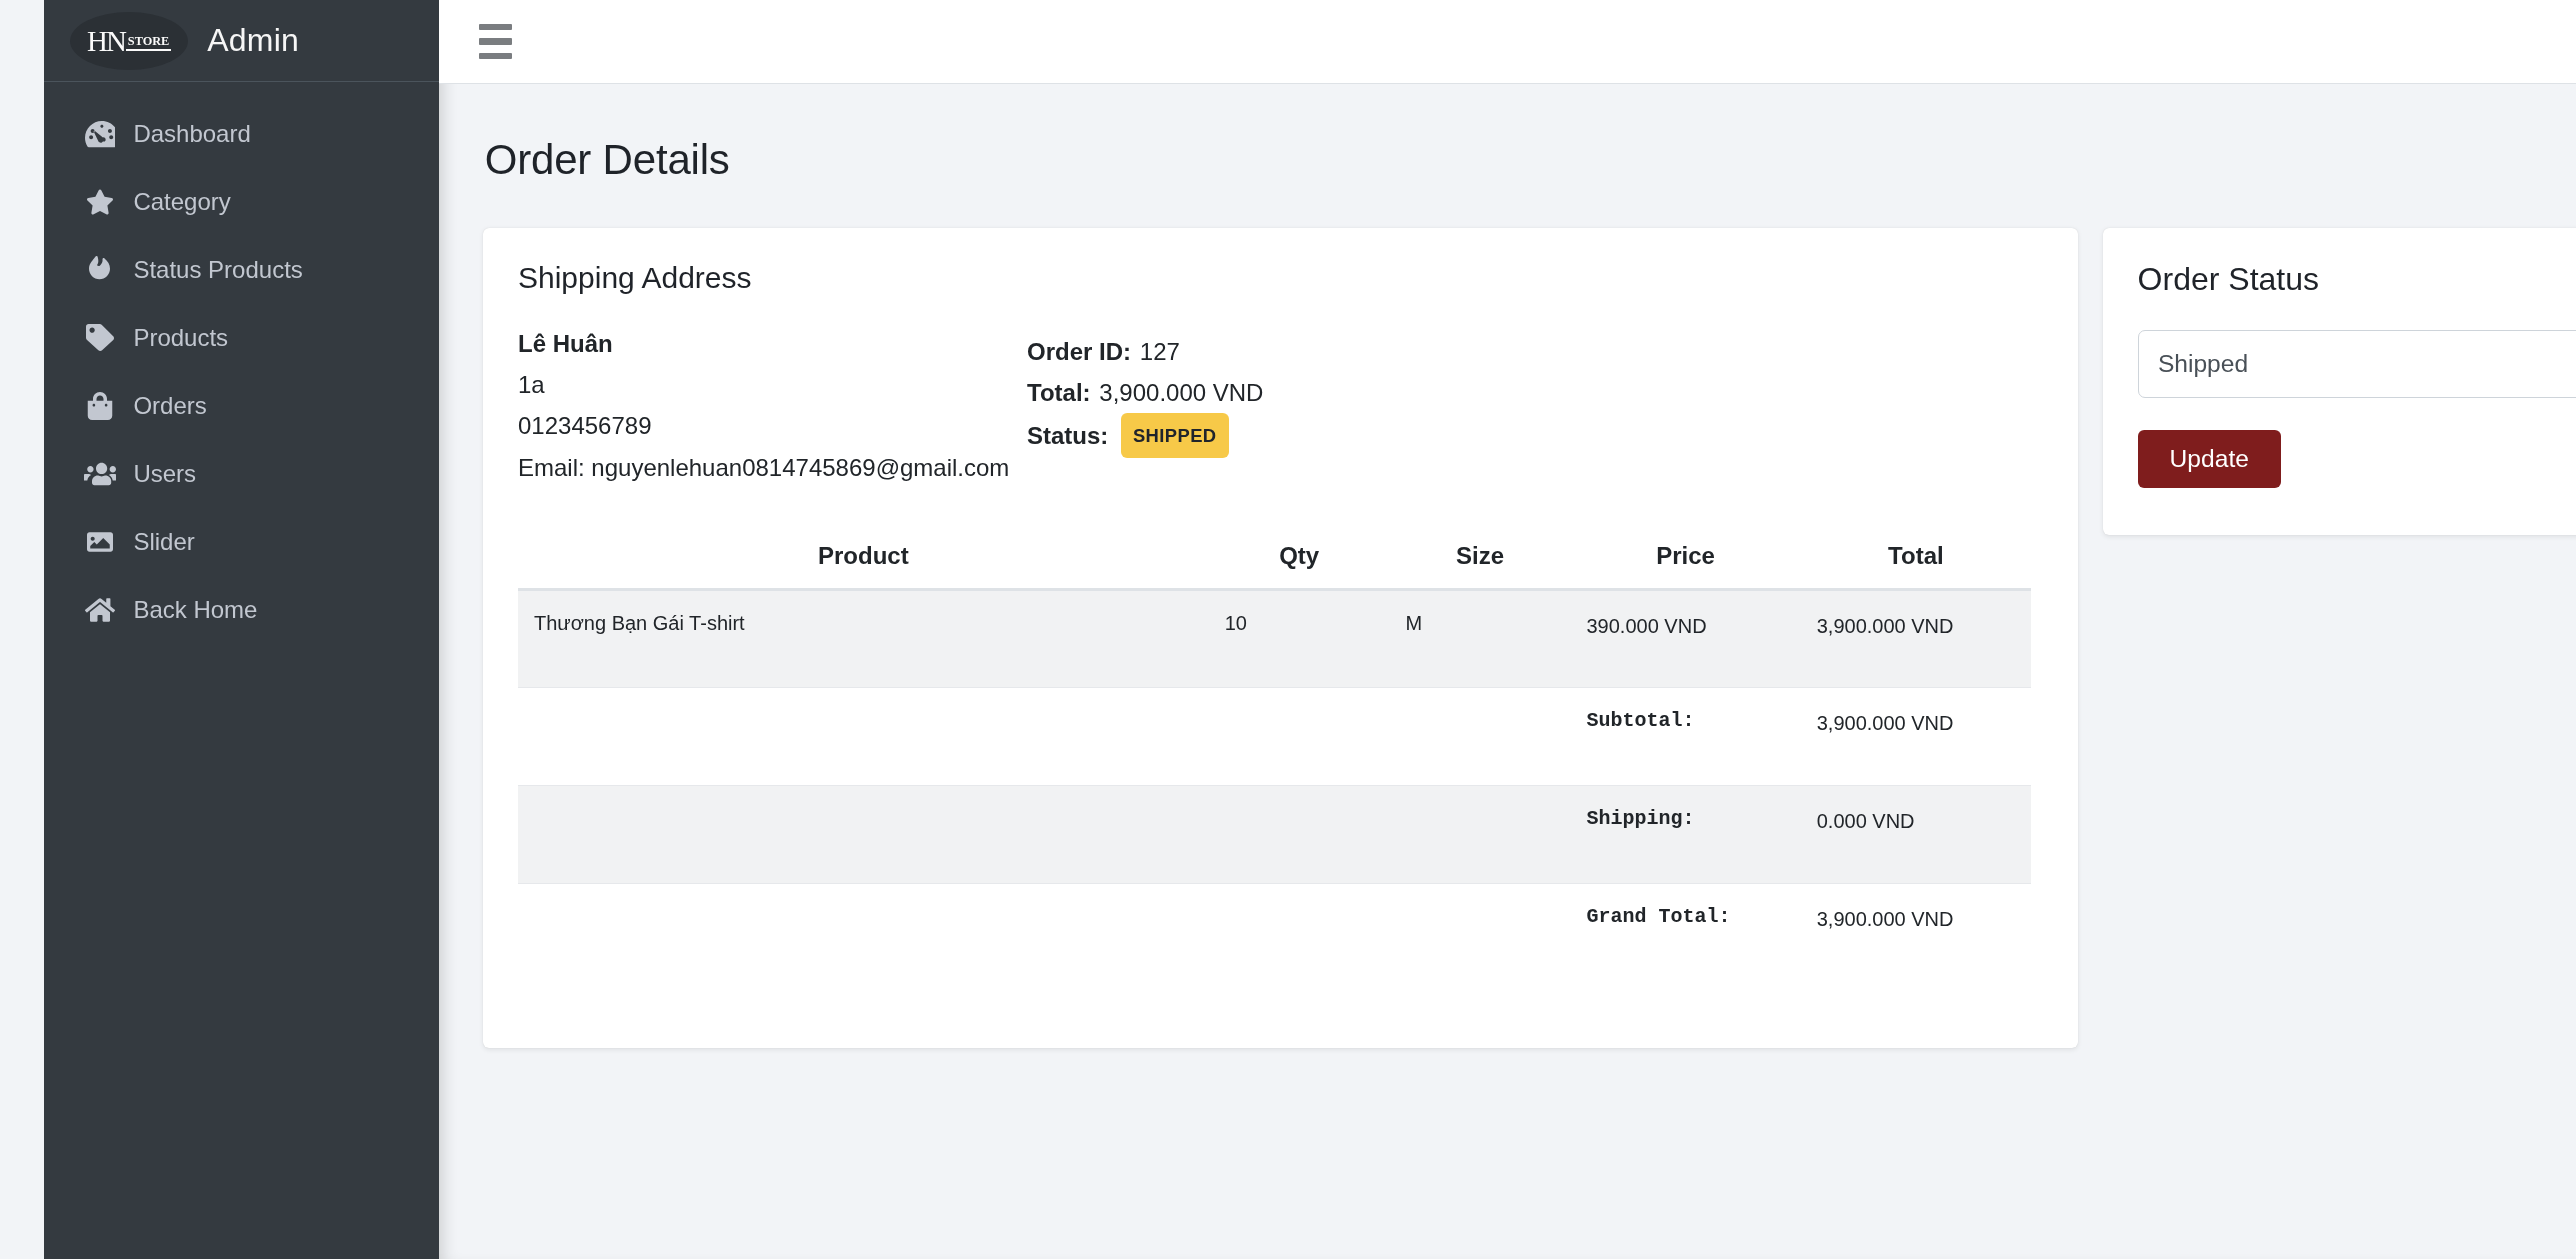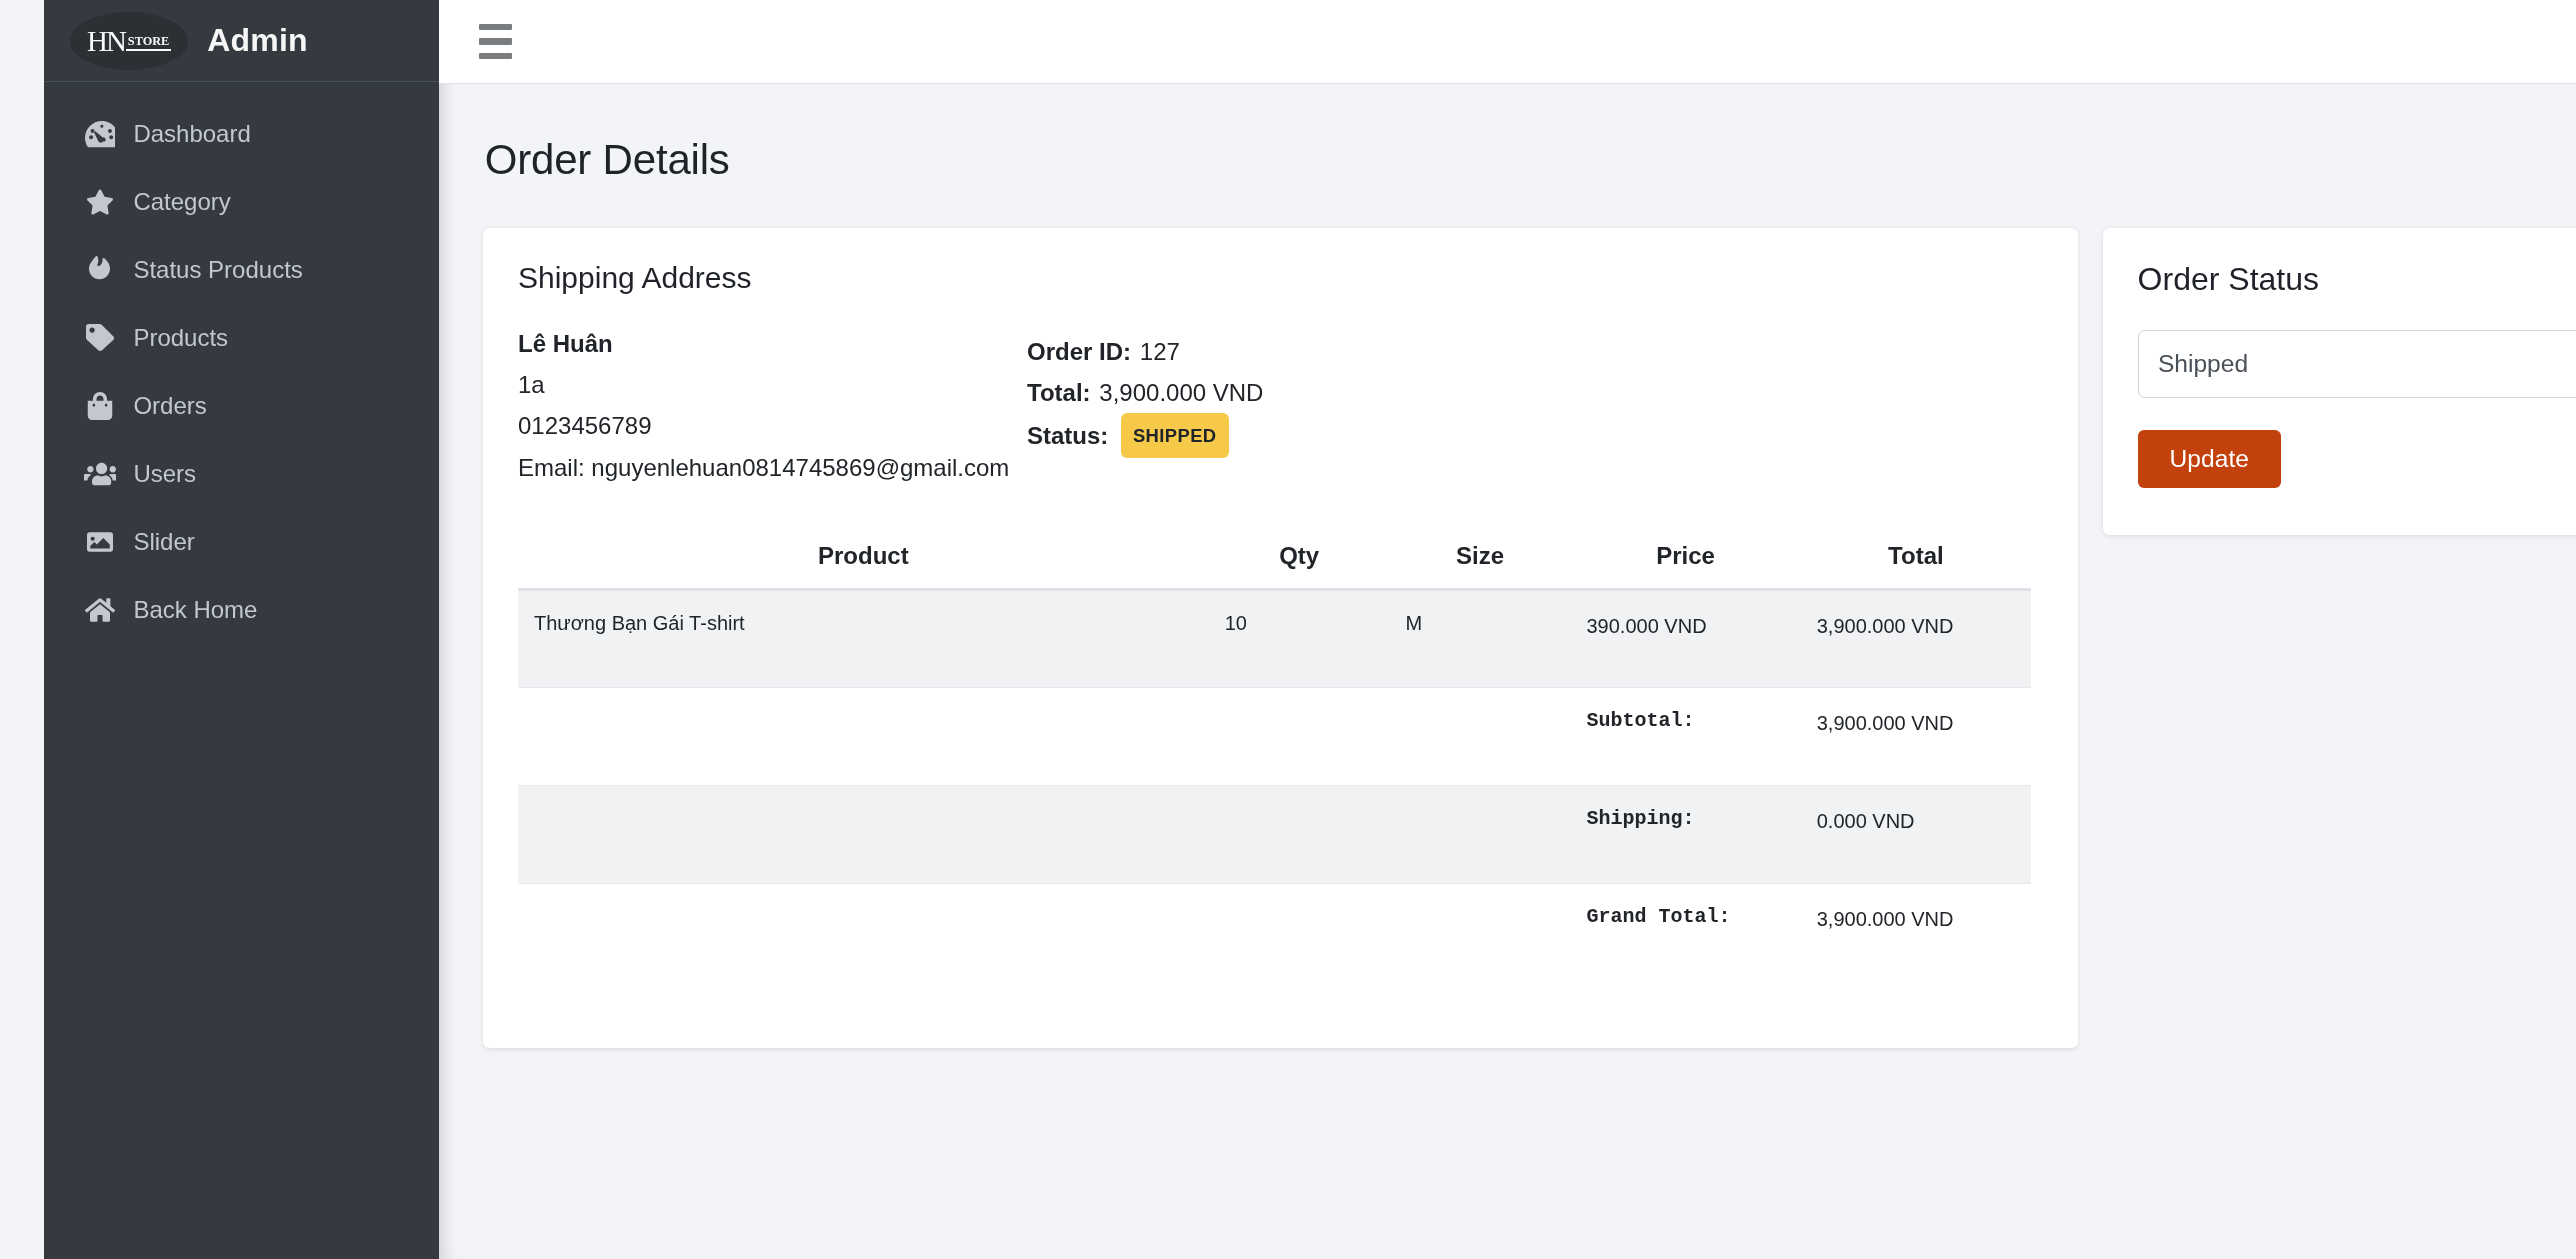--- a/index.html
+++ b/index.html
@@ -41,21 +41,21 @@
     font-weight: 400;
   }
   .bl-store {
     font-family: "Liberation Serif", serif;
     font-size: 12.3px; line-height: 12.3px; font-weight: 700;
     letter-spacing: 0px;
     border-bottom: 2.6px solid #fbfbfb;
     padding: 0 1.8px 1.8px 1.8px; margin-left: 0.9px; margin-bottom: 2.6px;
   }
   #brand-title {
-    font-size: 32px; color: #f6f6f6; font-weight: 700; letter-spacing: 0.2px;
+    font-size: 32px; color: #f6f6f6; font-weight: 400; letter-spacing: 0.2px;
   }
 
   #sidebar-nav { padding-top: 18.4px; }
   .nav-item {
     display: flex; align-items: center; gap: 16px;
     height: 68px; padding: 0 25.4px;
     color: #c2c7d0; font-size: 24px; cursor: pointer;
     border-radius: 5.3px; margin: 0 13px;
   }
   .nav-icon {
@@ -414,21 +414,21 @@
           </div>
 
         </section>
 
         <aside class="card" id="status-card">
           <div id="status-card-body">
             <div id="status-card-title">Order Status</div>
             <select id="status-select">
               <option>Shipped</option>
             </select>
-            <button class="btn" id="update-button" style="background: #c2410c;">Update</button>
+            <button class="btn" id="update-button" style="background: #7f1d1d;">Update</button>
           </div>
         </aside>
 
       </div>
     </div>
   </div>
 </div>
 
 
 </body></html>

